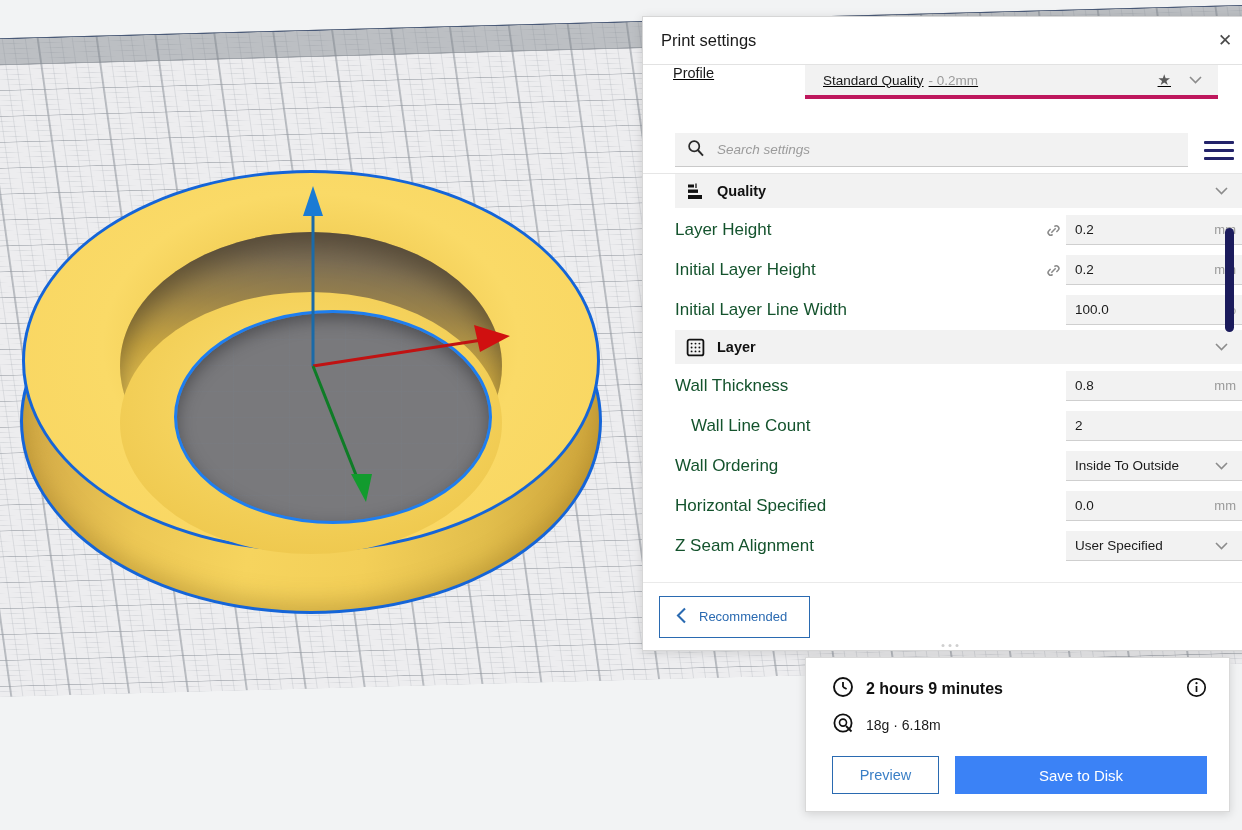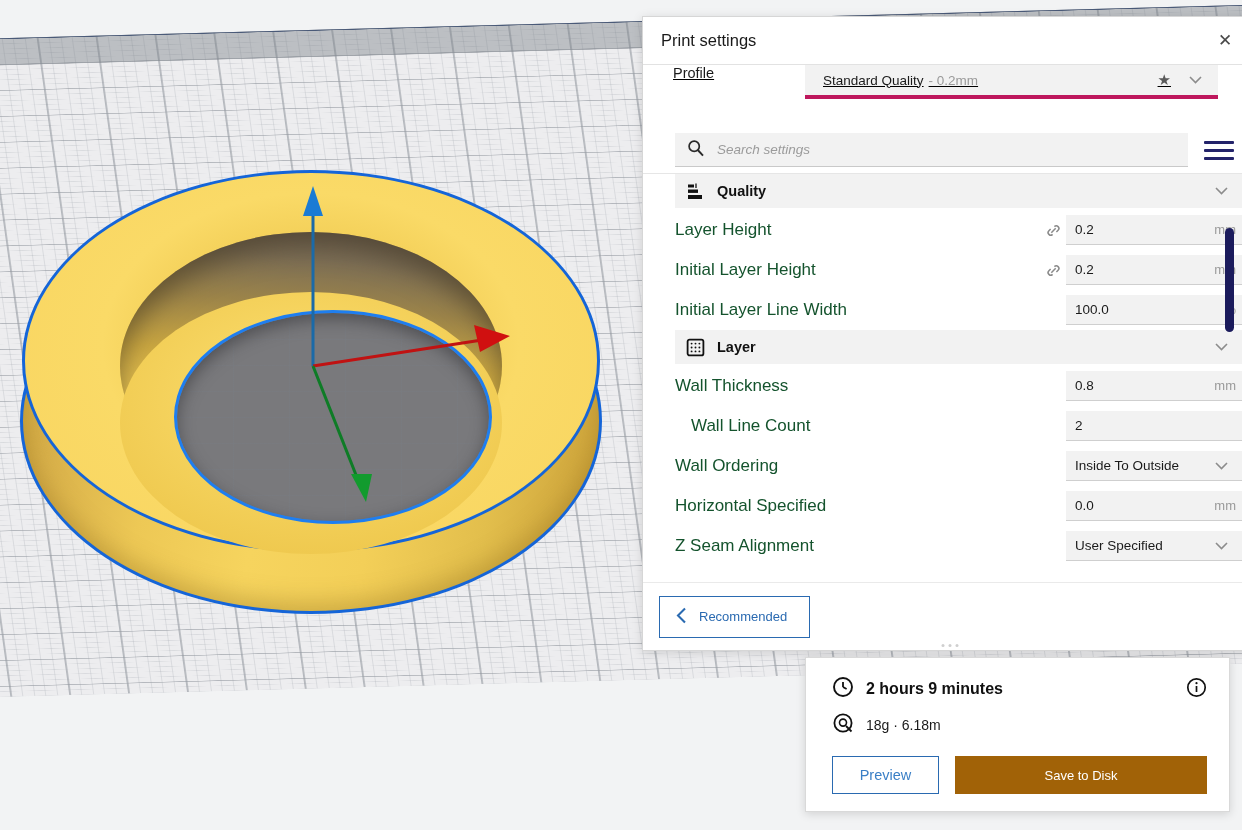--- a/index.html
+++ b/index.html
@@ -256,22 +256,22 @@
   .mat-row { display: flex; align-items: center; gap: 12px; margin-top: 10px; }
   .mat-text { font-size: 14px; color: #1a1a1a; }
   .card-btns { display: flex; gap: 16px; margin-top: 18px; }
   .btn-preview {
     width: 107px; height: 38px;
     border: 1px solid #2a6ab1; background: #fff; color: #3a7fc6;
     font-size: 14.5px; cursor: pointer;
   }
   .btn-save {
     flex: 1; height: 38px;
-    background: #a16207; border: none; color: #fff;
-    font-size: 13px; cursor: pointer;
+    background: #3b82f6; border: none; color: #fff;
+    font-size: 15px; cursor: pointer;
   }
 </style>
 </head>
 <body>
 
 <div id="viewport">
   <div class="plate-wrap">
     <div class="plate"></div>
     <div class="plate-back"></div>
     <div class="plate-outline"></div>

